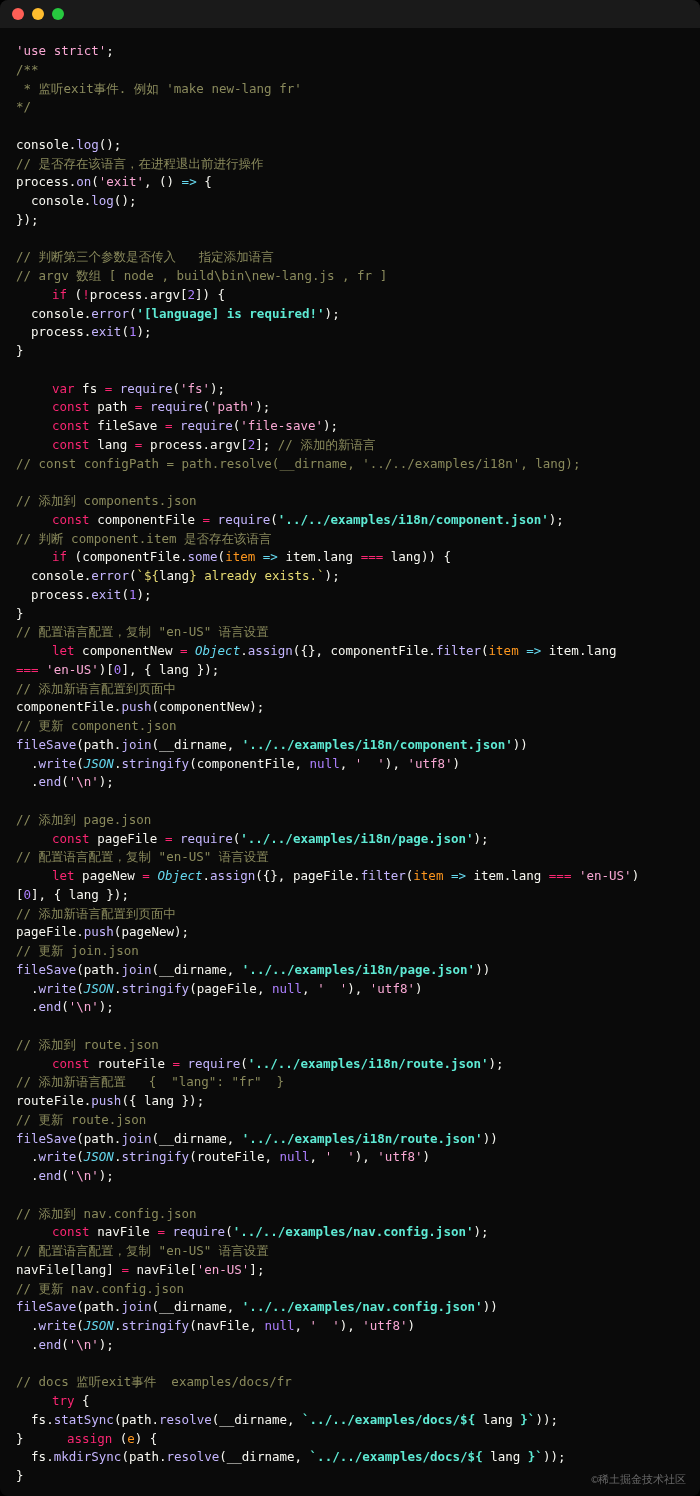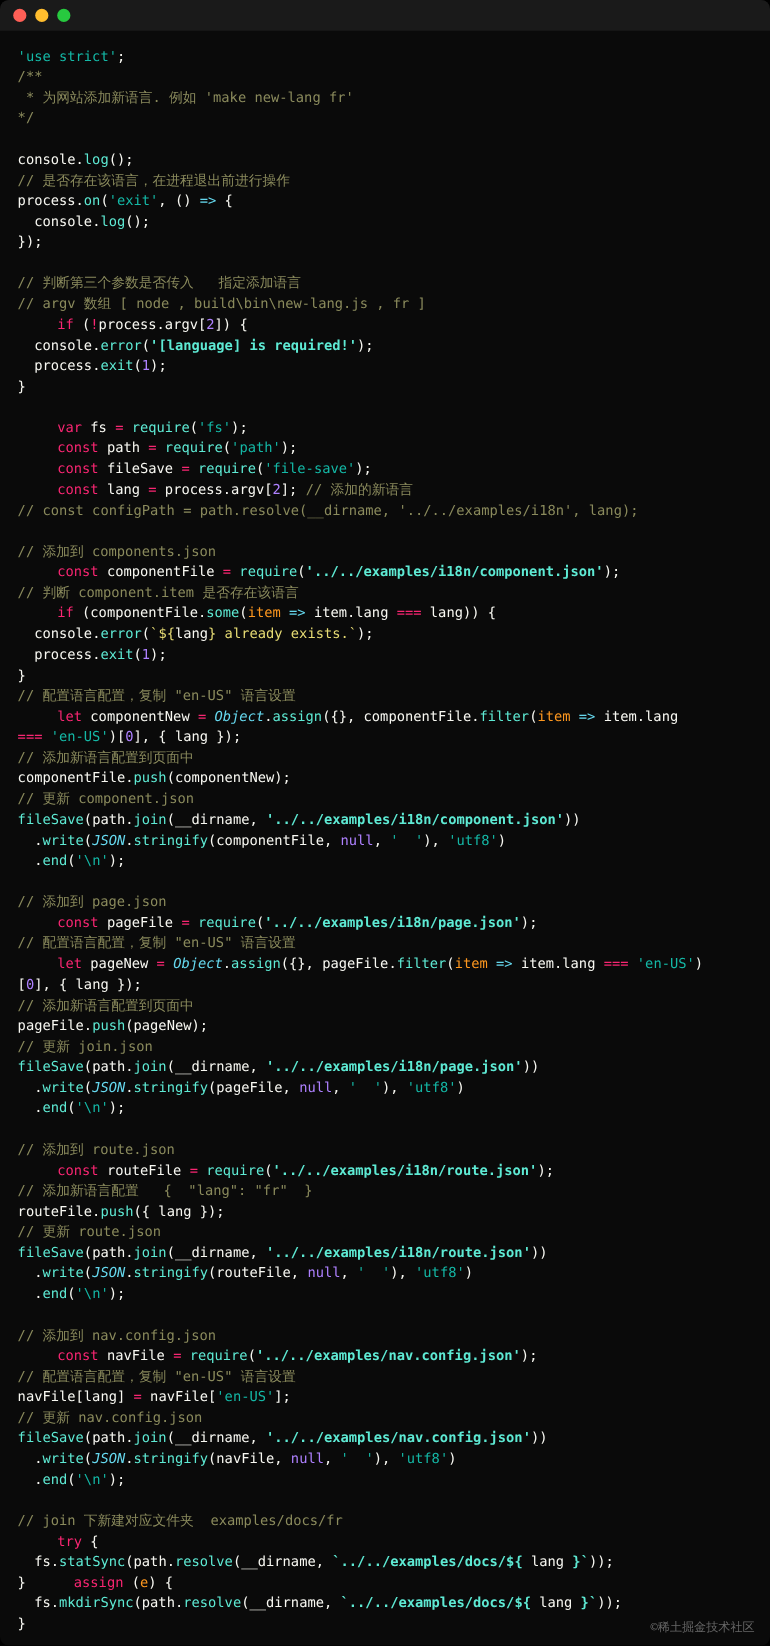--- a/index.html
+++ b/index.html
@@ -41,45 +41,45 @@
     overflow: hidden;
   }
   .watermark {
     position: absolute;
     right: 14px;
     bottom: 8px;
     color: #666;
     font-size: 11px;
   }
   
-  .s  { color: #14b8a6; } 
+  .s  { color: #f9a8d4; } 
   .c  { color: #8a8a5c; } 
   .k  { color: #f92672; margin-left: 36px; } 
   .kd { color: #66d9ef; font-style: italic; } 
-  .f  { color: #5eead4; } 
+  .f  { color: #c4b5fd; } 
   .n  { color: #ae81ff; } 
   .v  { color: #fd971f; } 
   .p  { color: #f8f8f2; } 
   .o  { color: #f92672; } 
   .id { color: #f8f8f2; } 
   .tmpl { color: #e6db74; }
   .boldstr { color: #5eead4; font-weight: bold; }
 </style>
 </head>
 <body>
 
 <div class="window">
   <div class="titlebar">
     <div class="dot dot-red"></div>
     <div class="dot dot-yellow"></div>
     <div class="dot dot-green"></div>
   </div>
   <div class="code-area"><span class="s">'use strict'</span><span class="p">;</span>
 <span class="c">/**</span>
-<span class="c"> * 为网站添加新语言. 例如 </span><span class="c">'make new-lang fr'</span>
+<span class="c"> * 监听exit事件. 例如 </span><span class="c">'make new-lang fr'</span>
 <span class="c">*/</span>
 
 <span class="id">console</span><span class="p">.</span><span class="f">log</span><span class="p">();</span>
 <span class="c">// 是否存在该语言，在进程退出前进行操作</span>
 <span class="id">process</span><span class="p">.</span><span class="f">on</span><span class="p">(</span><span class="s">'exit'</span><span class="p">, () </span><span class="kd">=&gt;</span><span class="p"> {</span>
   <span class="id">console</span><span class="p">.</span><span class="f">log</span><span class="p">();</span>
 <span class="p">});</span>
 
 <span class="c">// 判断第三个参数是否传入   指定添加语言</span>
 <span class="c">// argv 数组 [ node , build\bin\new-lang.js , fr ]</span>
@@ -134,21 +134,21 @@
 
 <span class="c">// 添加到 nav.config.json</span>
 <span class="k">const</span><span class="p"> </span><span class="id">navFile</span><span class="p"> </span><span class="o">=</span><span class="p"> </span><span class="f">require</span><span class="p">(</span><span class="boldstr">'../../examples/nav.config.json'</span><span class="p">);</span>
 <span class="c">// 配置语言配置，复制 "en-US" 语言设置</span>
 <span class="id">navFile</span><span class="p">[</span><span class="id">lang</span><span class="p">] </span><span class="o">=</span><span class="p"> </span><span class="id">navFile</span><span class="p">[</span><span class="s">'en-US'</span><span class="p">];</span>
 <span class="c">// 更新 nav.config.json</span>
 <span class="f">fileSave</span><span class="p">(</span><span class="id">path</span><span class="p">.</span><span class="f">join</span><span class="p">(</span><span class="id">__dirname</span><span class="p">, </span><span class="boldstr">'../../examples/nav.config.json'</span><span class="p">))</span>
   <span class="p">.</span><span class="f">write</span><span class="p">(</span><span class="kd">JSON</span><span class="p">.</span><span class="f">stringify</span><span class="p">(</span><span class="id">navFile</span><span class="p">, </span><span class="n">null</span><span class="p">, </span><span class="s">'  '</span><span class="p">), </span><span class="s">'utf8'</span><span class="p">)</span>
   <span class="p">.</span><span class="f">end</span><span class="p">(</span><span class="s">'\n'</span><span class="p">);</span>
 
-<span class="c">// join 下新建对应文件夹  examples/docs/fr</span>
+<span class="c">// docs 监听exit事件  examples/docs/fr</span>
 <span class="k">try</span><span class="p"> {</span>
   <span class="id">fs</span><span class="p">.</span><span class="f">statSync</span><span class="p">(</span><span class="id">path</span><span class="p">.</span><span class="f">resolve</span><span class="p">(</span><span class="id">__dirname</span><span class="p">, </span><span class="boldstr">`../../examples/docs/${</span><span class="p"> </span><span class="id">lang</span><span class="boldstr"> }`</span><span class="p">));</span>
 <span class="p">} </span><span class="k">assign</span><span class="p"> (</span><span class="v">e</span><span class="p">) {</span>
   <span class="id">fs</span><span class="p">.</span><span class="f">mkdirSync</span><span class="p">(</span><span class="id">path</span><span class="p">.</span><span class="f">resolve</span><span class="p">(</span><span class="id">__dirname</span><span class="p">, </span><span class="boldstr">`../../examples/docs/${</span><span class="p"> </span><span class="id">lang</span><span class="boldstr"> }`</span><span class="p">));</span>
 <span class="p">}</span>
 
 </div>
 </div>
 <div class="watermark">©稀土掘金技术社区</div>
 

